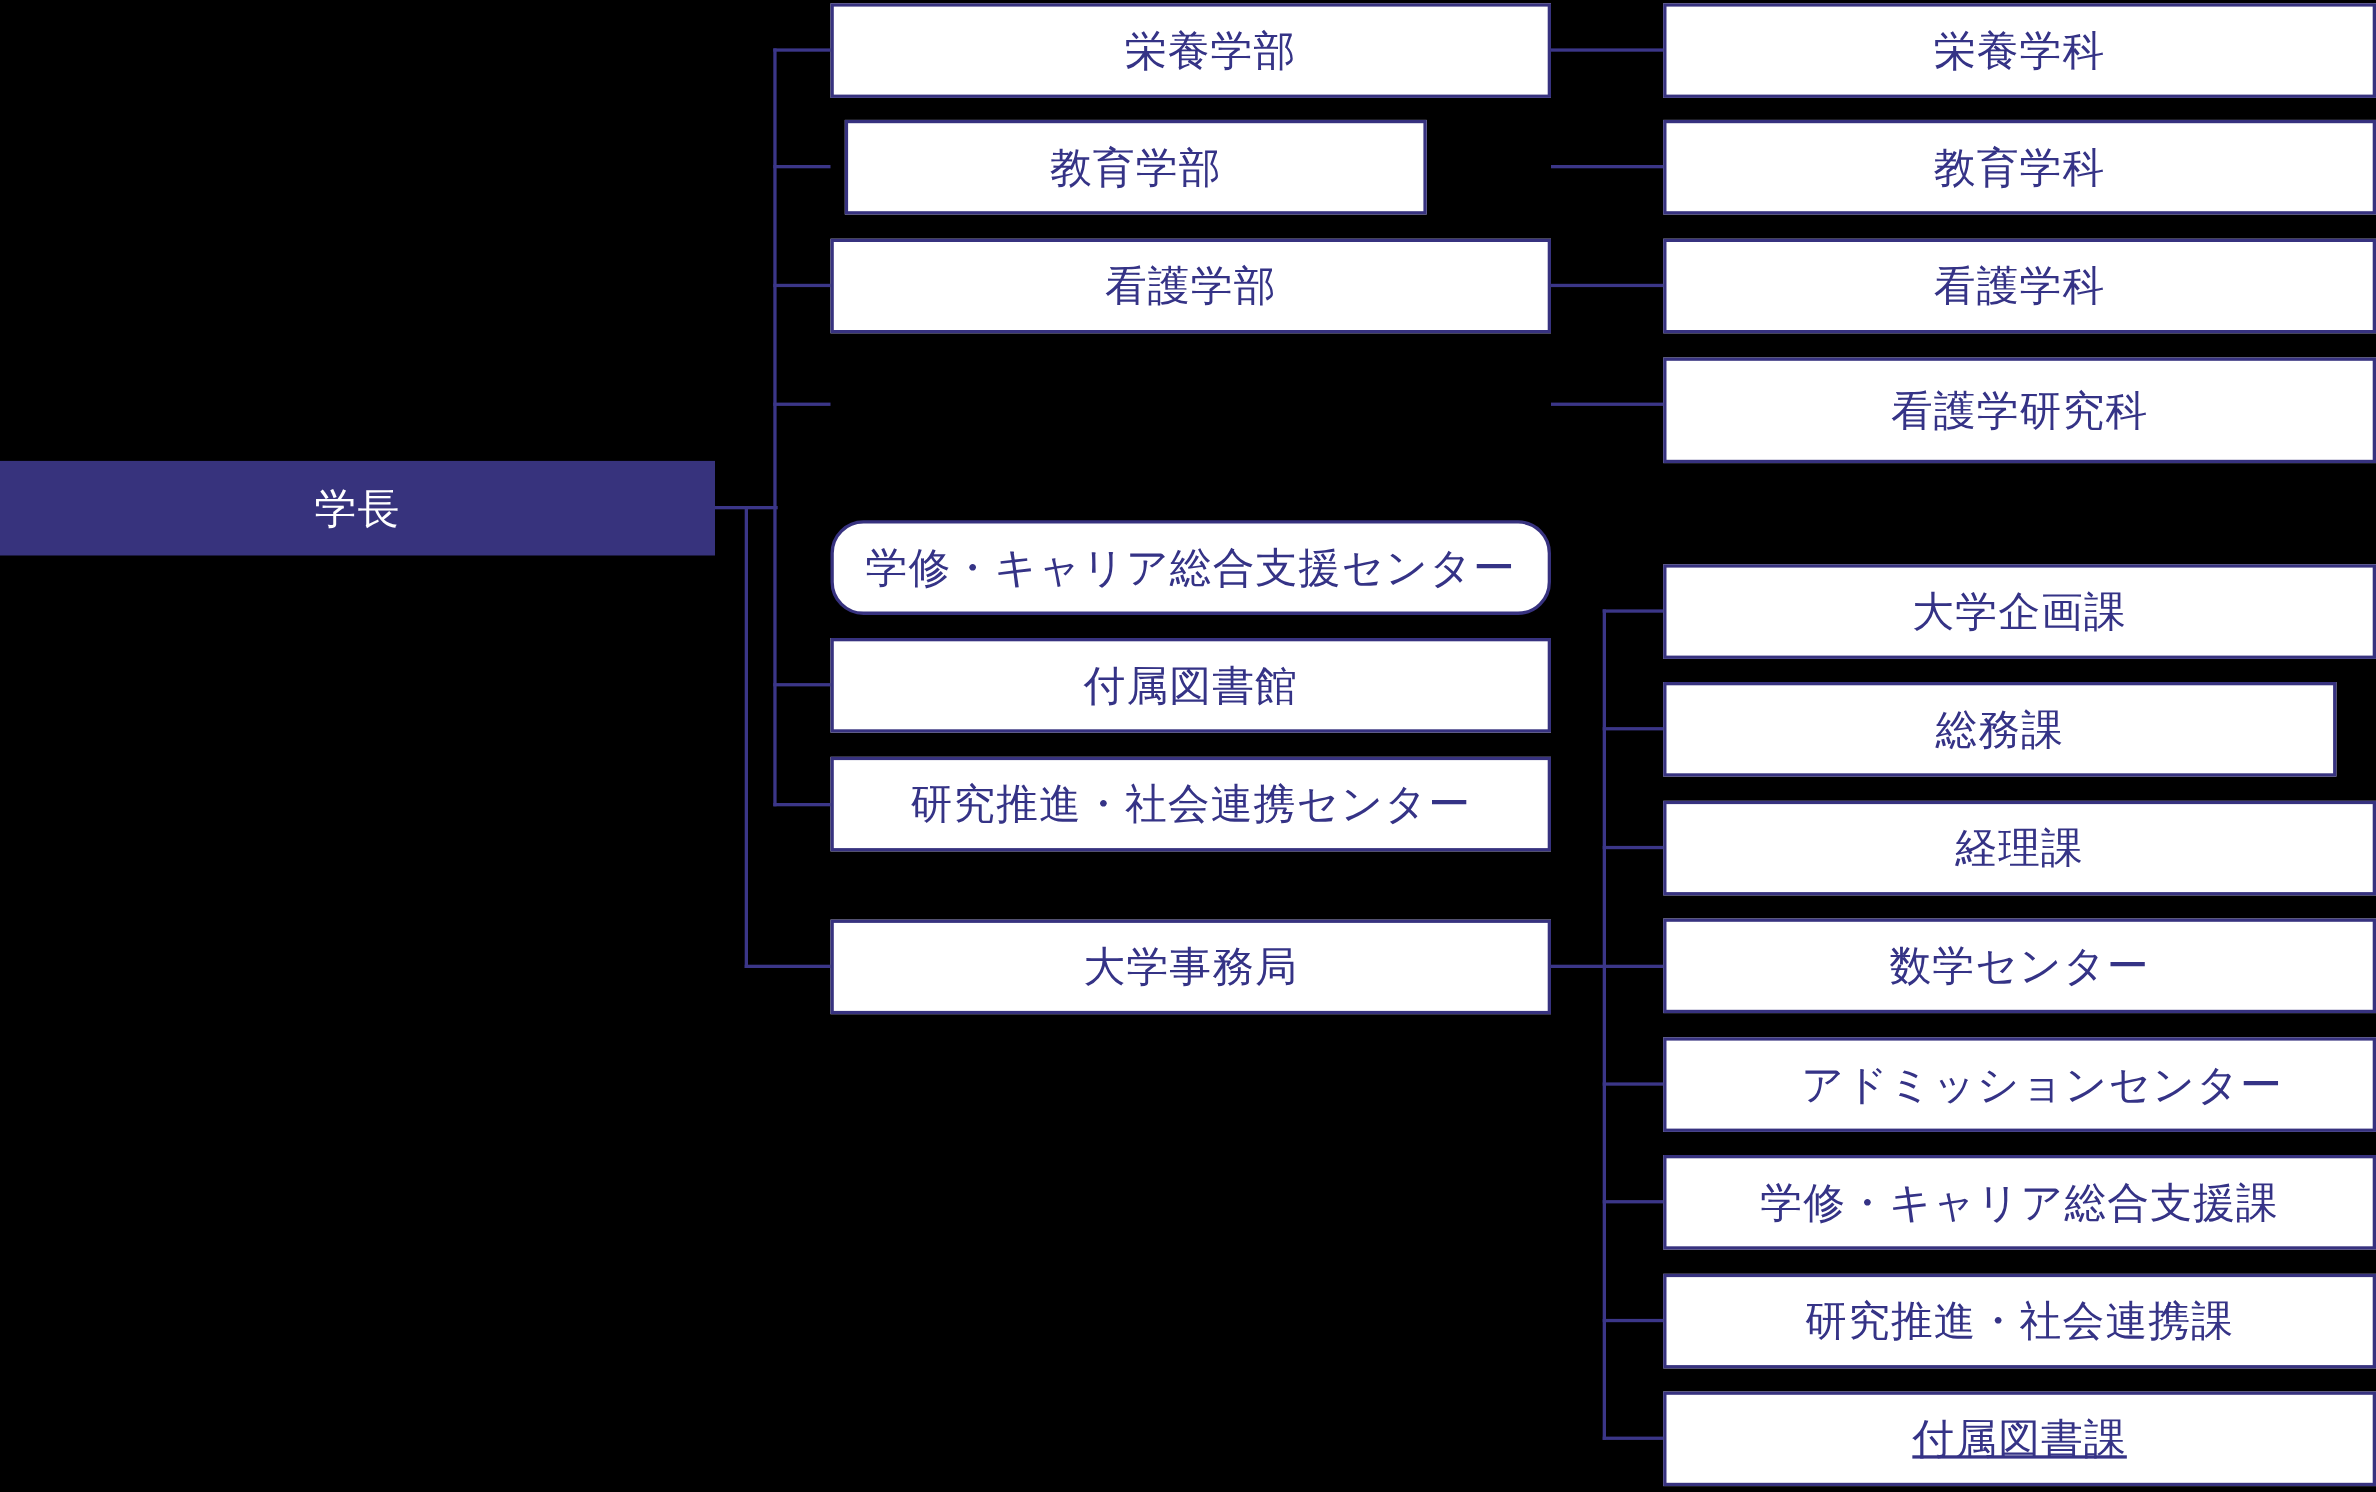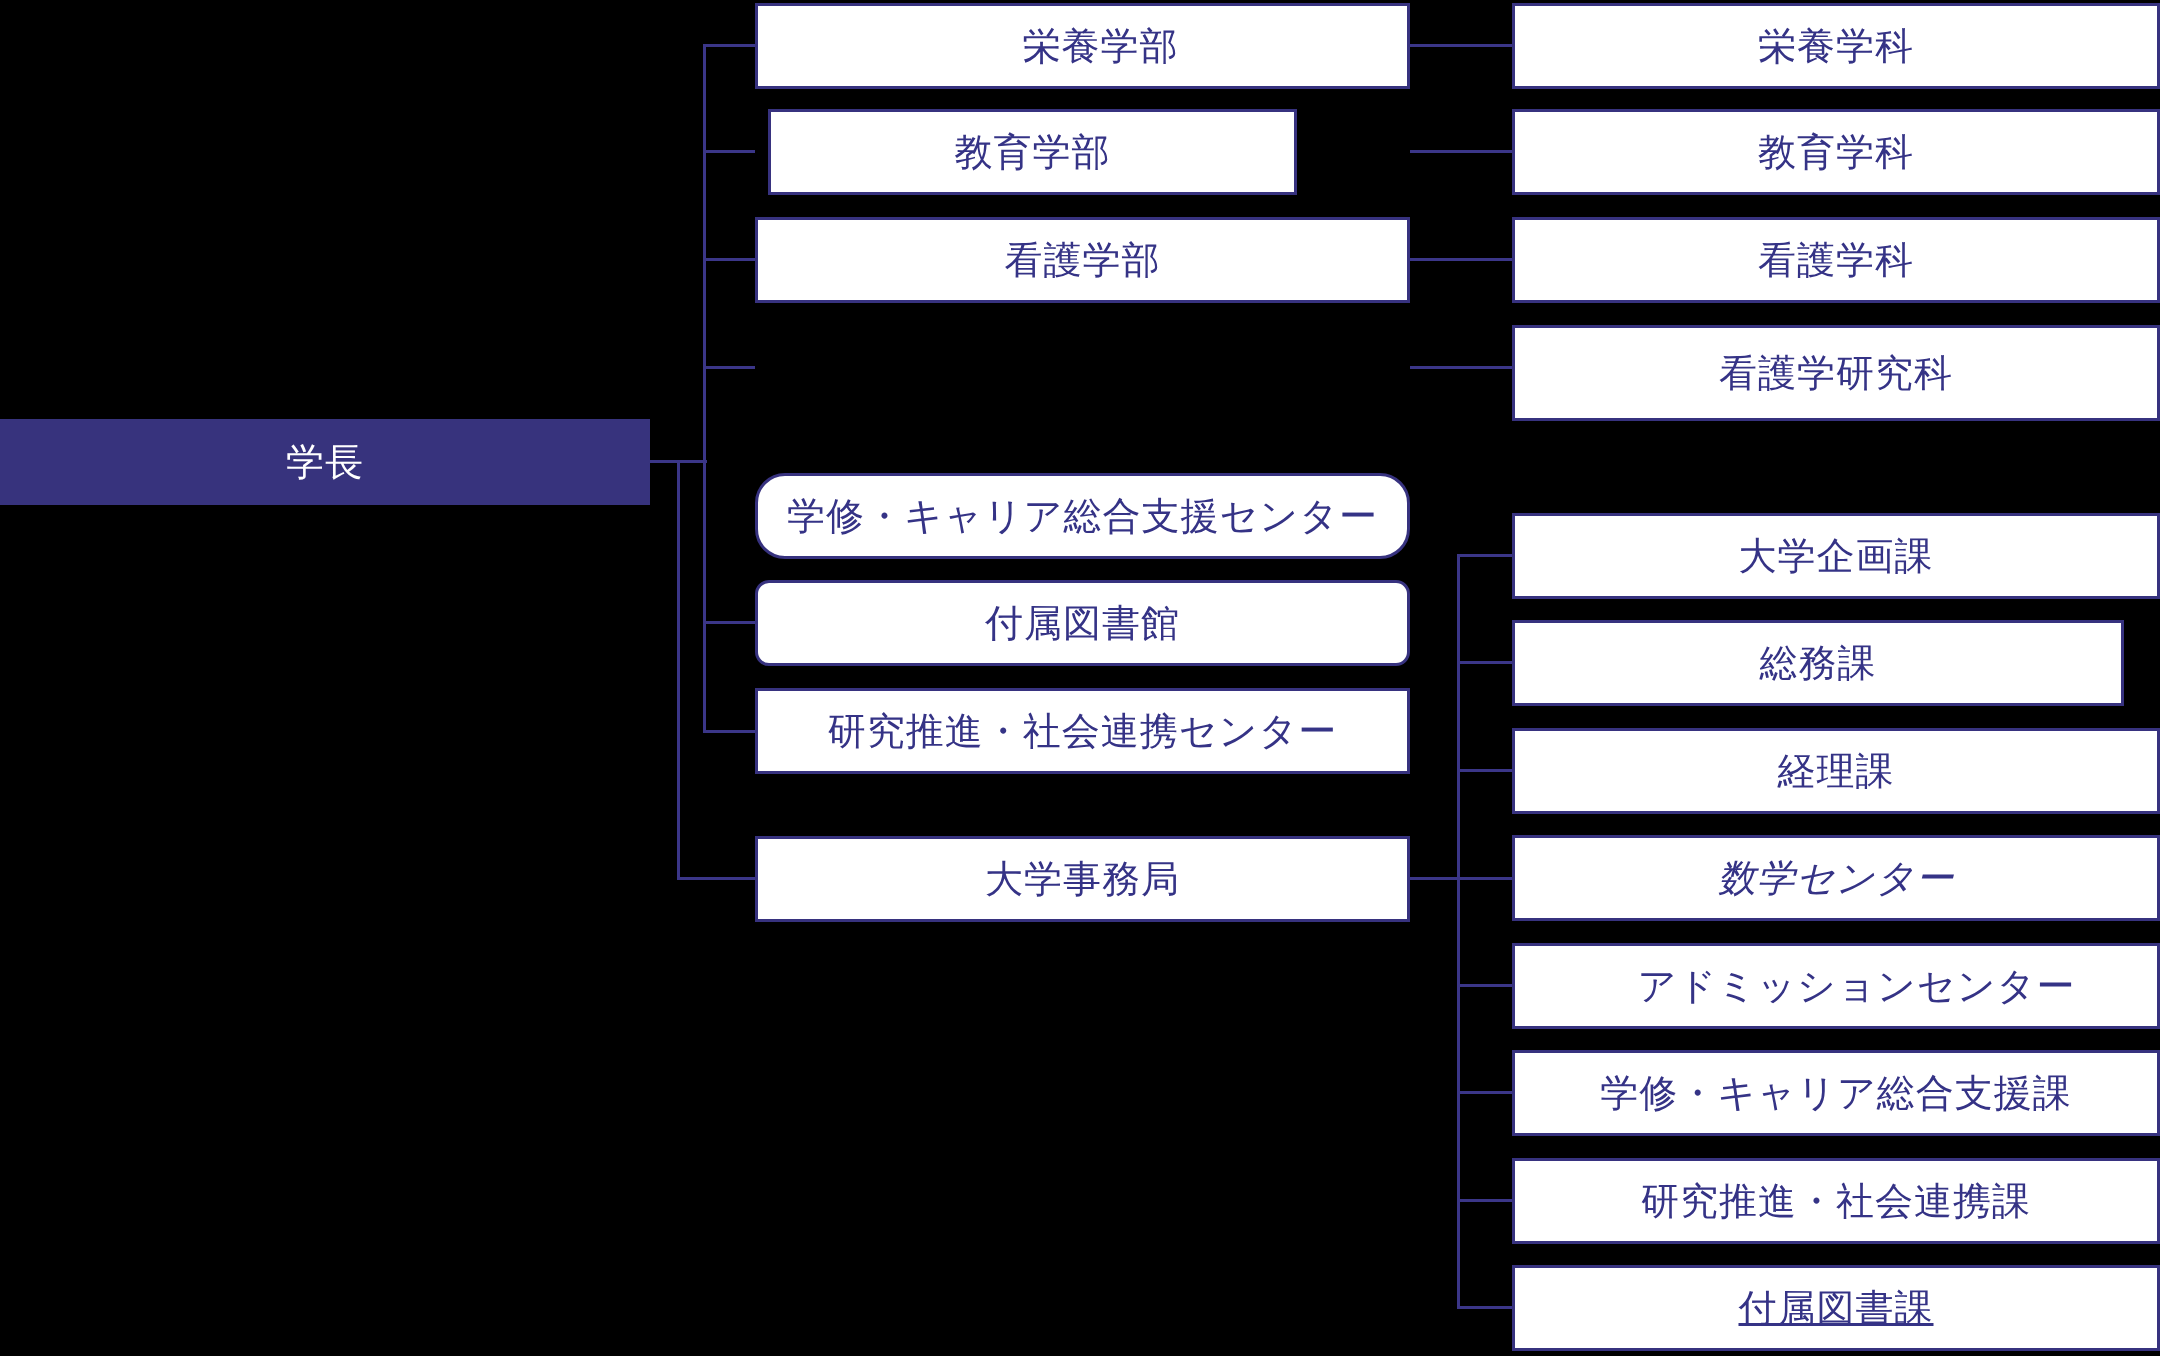--- a/index.html
+++ b/index.html
@@ -44,33 +44,33 @@
 <body>
 
 <div id="stage">
 
   <div class="node root" style="left:0px; top:419px; width:650px; height:86px;">学長</div>
 
   <div class="node" style="left:755px; top:3px;   width:655px; height:86px;padding-left:36px;">栄養学部</div>
   <div class="node" style="left:768px; top:109px; width:529px; height:86px;text-align:center;">教育学部</div>
   <div class="node" style="left:755px; top:217px; width:655px; height:86px;">看護学部</div>
   <div class="node" style="left:755px; top:473px; width:655px; height:86px;border-radius:30px;">学修・キャリア総合支援センター</div>
-  <div class="node" style="left:755px; top:580px; width:655px; height:86px;border-radius:14px;">付属図書館</div>
+  <div class="node" style="left:755px; top:580px; width:655px; height:86px;">付属図書館</div>
   <div class="node" style="left:755px; top:688px; width:655px; height:86px;">研究推進・社会連携センター</div>
   <div class="node" style="left:755px; top:836px; width:655px; height:86px;">大学事務局</div>
 
   <div class="node" style="left:1512px; top:3px;   width:648px; height:86px;">栄養学科</div>
   <div class="node" style="left:1512px; top:109px; width:648px; height:86px;">教育学科</div>
   <div class="node" style="left:1512px; top:217px; width:648px; height:86px;">看護学科</div>
   <div class="node" style="left:1512px; top:325px; width:648px; height:96px;">看護学研究科</div>
 
   <div class="node" style="left:1512px; top:513px;  width:648px; height:86px;">大学企画課</div>
   <div class="node" style="left:1512px; top:620px;  width:612px; height:86px;">総務課</div>
   <div class="node" style="left:1512px; top:728px;  width:648px; height:86px;">経理課</div>
-  <div class="node" style="left:1512px; top:835px;  width:648px; height:86px;font-style:italic;">数学センター</div>
+  <div class="node" style="left:1512px; top:835px;  width:648px; height:86px;">数学センター</div>
   <div class="node" style="left:1512px; top:943px;  width:648px; height:86px;padding-left:41px;">アドミッションセンター</div>
   <div class="node" style="left:1512px; top:1050px; width:648px; height:86px;">学修・キャリア総合支援課</div>
   <div class="node" style="left:1512px; top:1158px; width:648px; height:86px;">研究推進・社会連携課</div>
   <div class="node" style="left:1512px; top:1265px; width:648px; height:86px;text-decoration:underline;">付属図書課</div>
 
   <div class="hline" style="left:650px; top:460px; width:57px;"></div>
 
   <div class="vline" style="left:703px; top:44px; height:689px;"></div>
   <div class="hline" style="left:703px; top:44px;  width:52px;"></div>
   <div class="hline" style="left:703px; top:150px; width:52px;"></div>

